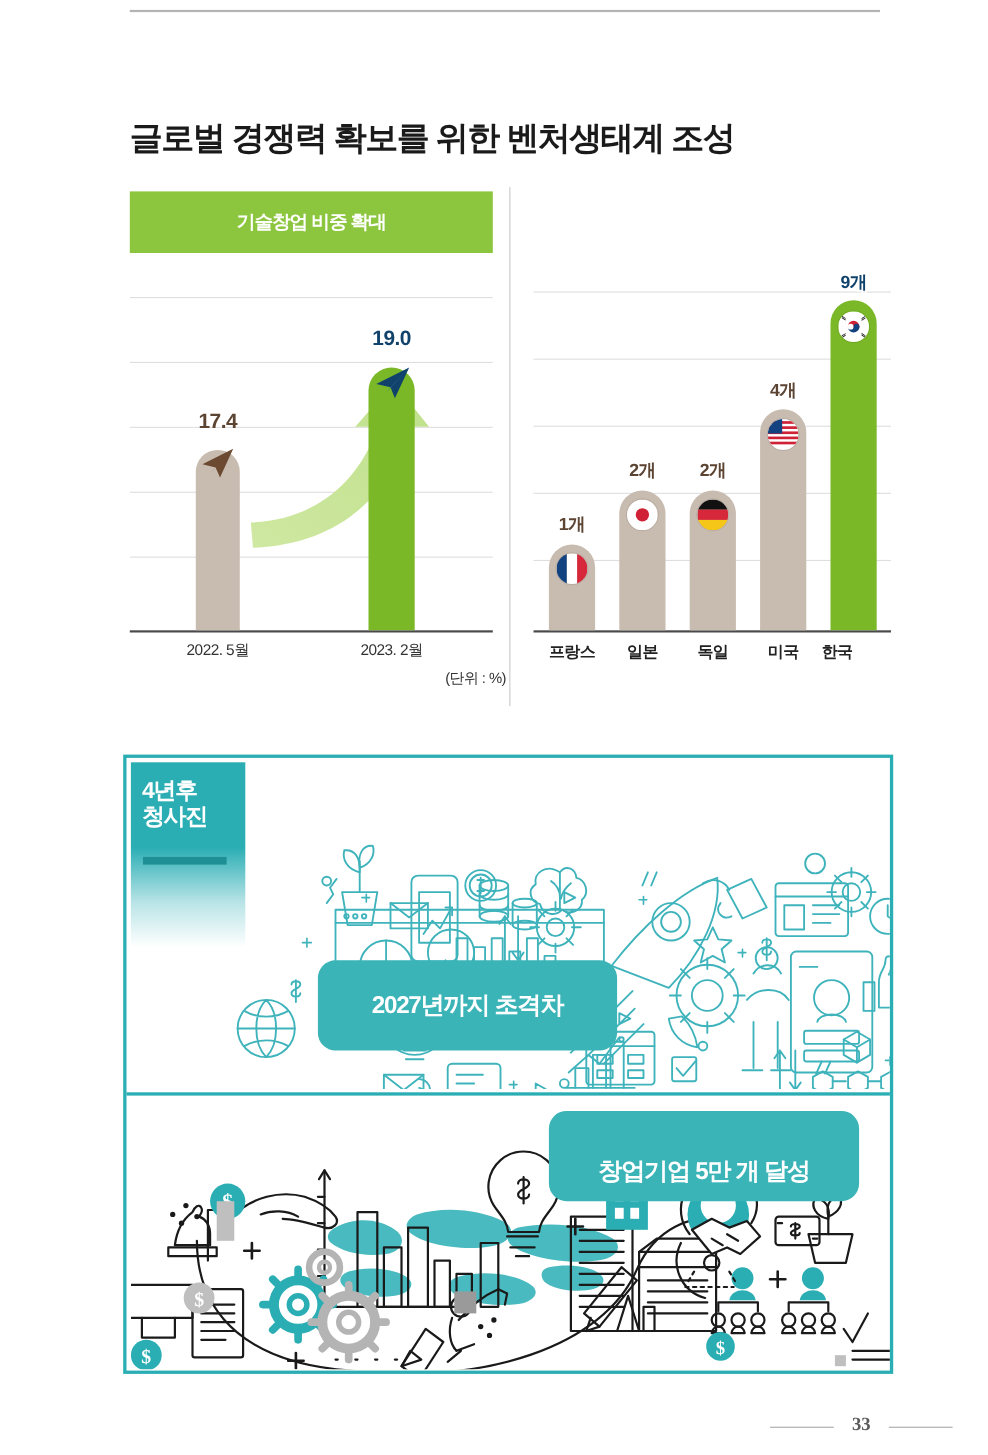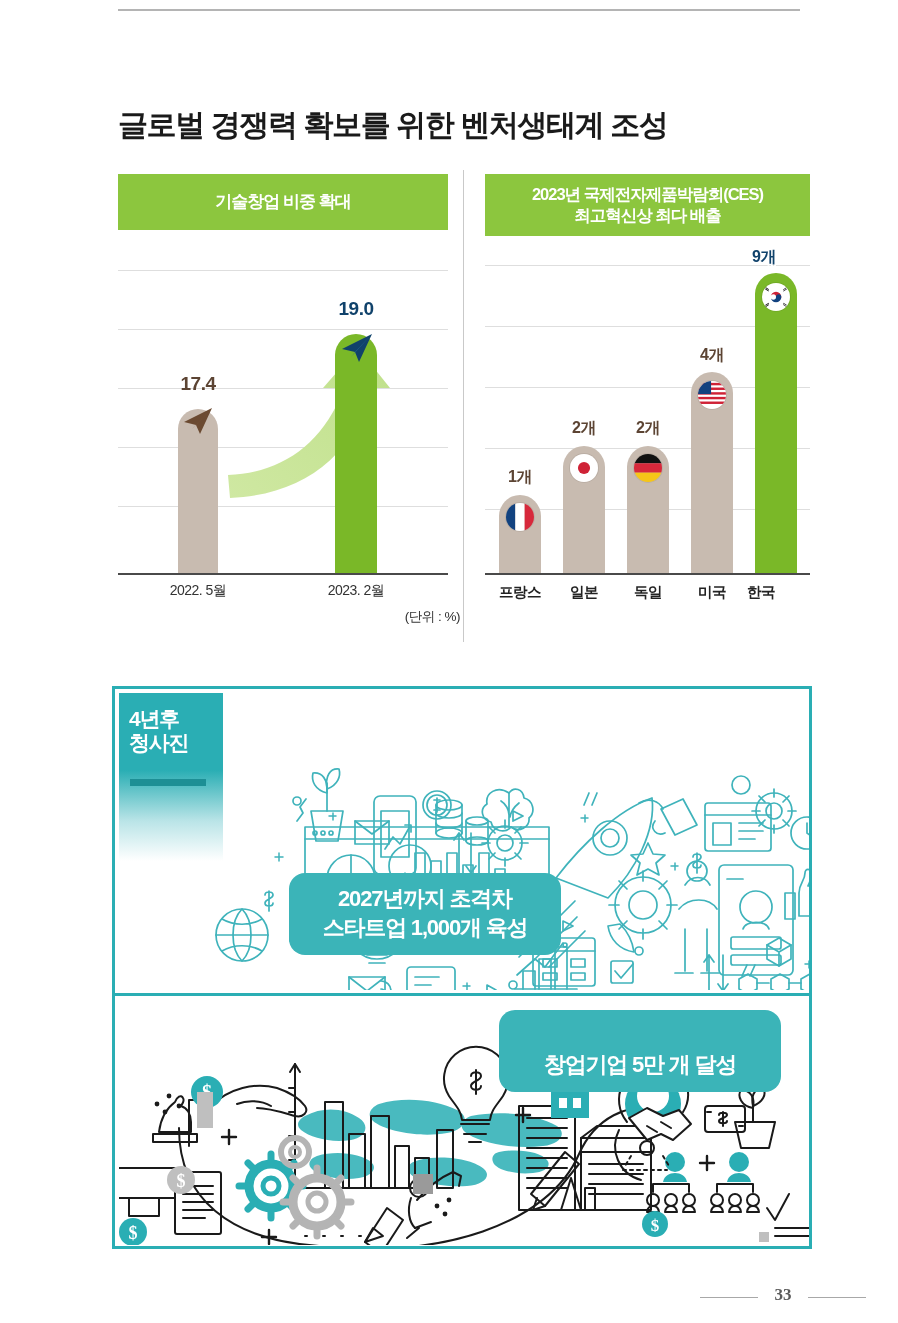--- a/index.html
+++ b/index.html
@@ -144,26 +144,20 @@
   <h1 class="page-title">글로벌 경쟁력 확보를 위한 벤처생태계 조성</h1>
 
   <div class="charts">
 
     <div class="chart-divider"></div>
 
     <div class="chart-head left">
       <span>기술창업 비중 확대</span>
     </div>
 
-    <div class="chart-head right">
-      <span>
-        <span>2023년 국제전자제품박람회(CES)</span><br>
-        <span>최고혁신상 최다 배출</span>
-      </span>
-    </div>
 
     <div class="plot left">
       <div class="gridline" style="top:0px;"></div>
       <div class="gridline" style="top:59px;"></div>
       <div class="gridline" style="top:118px;"></div>
       <div class="gridline" style="top:177px;"></div>
       <div class="gridline" style="top:236px;"></div>
       <div class="axis"></div>
 
       <svg style="position:absolute;left:0;top:0;width:330px;height:305px;overflow:visible;" viewBox="0 0 330 305">
@@ -259,21 +253,21 @@
             <rect x="3.2" y="7.0" width="4.4" height="0.85" transform="rotate(33 5.4 7.4)"></rect>
             <rect x="22.4" y="22.2" width="4.4" height="0.85" transform="rotate(33 24.6 22.6)"></rect>
             <rect x="22.4" y="23.8" width="4.4" height="0.85" transform="rotate(33 24.6 24.2)"></rect>
             <rect x="22.4" y="5.6" width="4.4" height="0.85" transform="rotate(-33 24.6 6.0)"></rect>
             <rect x="22.4" y="7.2" width="4.4" height="0.85" transform="rotate(-33 24.6 7.6)"></rect>
             <rect x="3.2" y="22.4" width="4.4" height="0.85" transform="rotate(-33 5.4 22.8)"></rect>
             <rect x="3.2" y="24.0" width="4.4" height="0.85" transform="rotate(-33 5.4 24.4)"></rect>
           </g>
         </svg>
       </div>
-      <div class="bar-value blue small" style="left:234px; top:-18px;">9개</div>
+      <div class="bar-value blue small" style="left:246px; top:-18px;">9개</div>
 
       <div class="x-label rt" style="left:-5px;  top:318px; width:80px;">프랑스</div>
       <div class="x-label rt" style="left:59px;  top:318px; width:80px;">일본</div>
       <div class="x-label rt" style="left:123px; top:318px; width:80px;">독일</div>
       <div class="x-label rt" style="left:187px; top:318px; width:80px;">미국</div>
       <div class="x-label rt" style="left:236px; top:318px; width:80px;">한국</div>
     </div>
   </div>
 
   <div class="blueprint">
@@ -652,21 +646,20 @@
         <span>청사진</span>
       </div>
       <div class="bp-tab-rule"></div>
     </div>
 
     <div class="bp-divider"></div>
 
     <div class="bp-pill one">
       <span>
         <span>2027년까지 초격차</span><br>
-        <span>스타트업 1,000개 육성</span>
       </span>
     </div>
 
     <div class="bp-pill two">
       <span>
         <br>
         <span>창업기업 5만 개 달성</span>
       </span>
     </div>
   </div>

